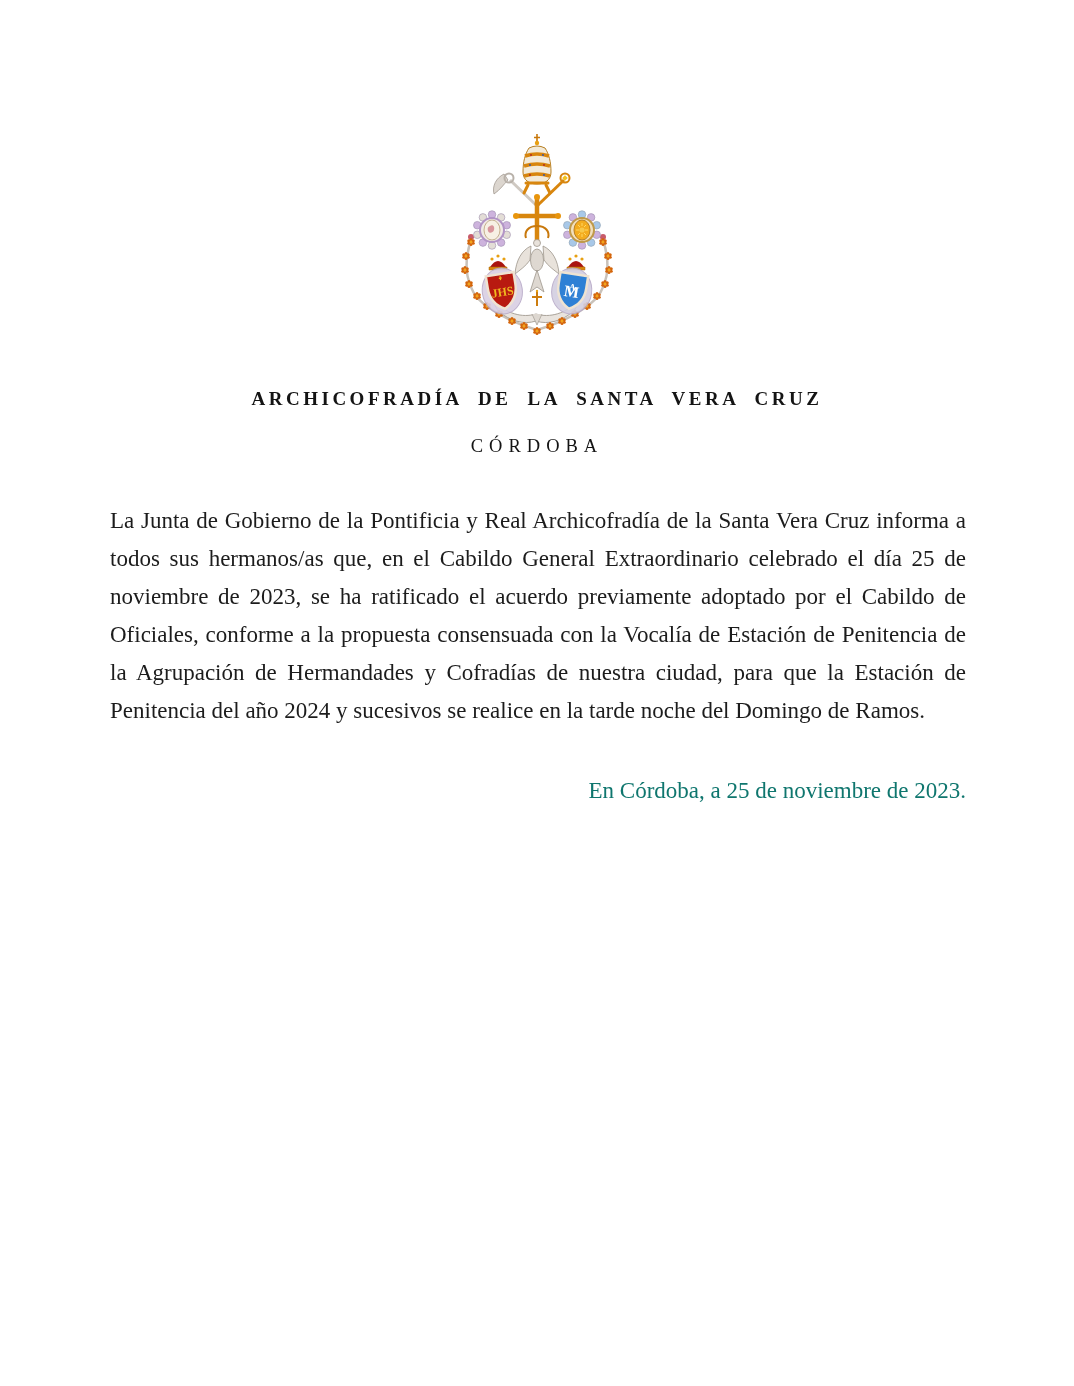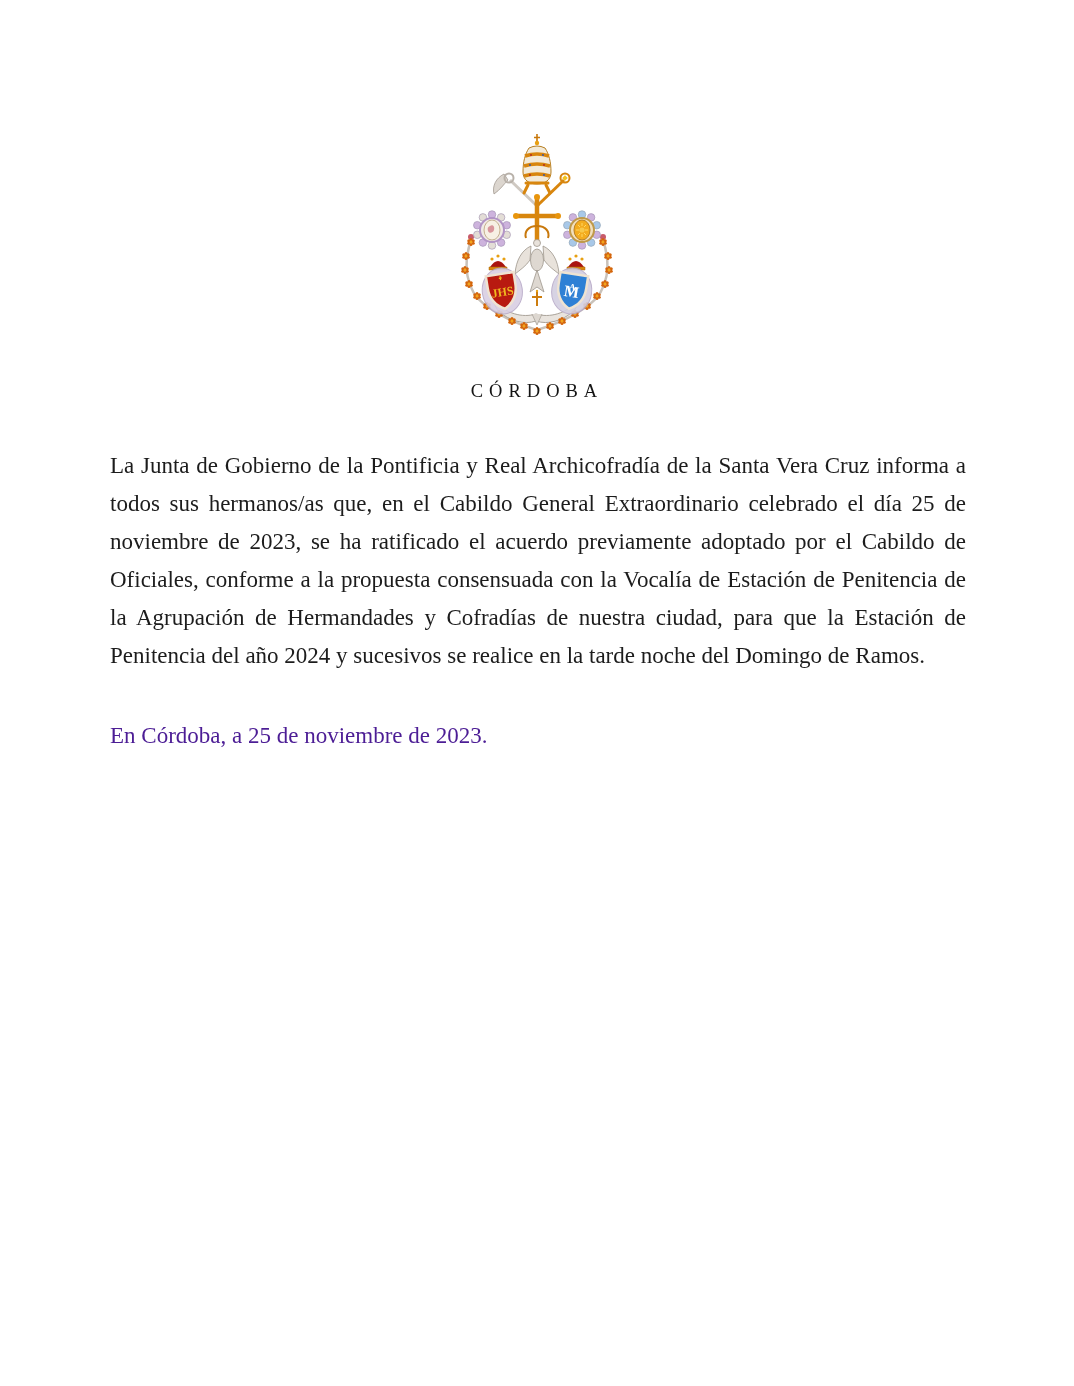--- a/index.html
+++ b/index.html
@@ -55,21 +55,22 @@
     line-height: 38px;
     text-align: justify;
     text-justify: inter-word;
     hyphens: none;
     color: #1c1c1c;
   }
   .doc-dateline {
     margin: 42px 108px 0 110px;
     font-size: 23px;
     line-height: 38px;
-    color: #4c1d95;
+    color: #0f766e;
+    text-align: right;
   }
   .doc-signature {
     margin: 62px 108px 0 110px;
     font-size: 23px;
     line-height: 38px;
     color: #1c1c1c;
   }
   svg text.shield-mono {
     font-family: "Liberation Serif", serif;
     font-weight: bold;
@@ -250,20 +251,21 @@
       </g>
 
       <g>
         <path d="M85,158 V172 M80,163 H90" stroke="#cd7d0e" stroke-width="2"></path>
         <circle cx="85" cy="157" r="1.2" fill="#e8a012"></circle>
       </g>
     </svg>
   </div>
 
 
+  <div class="doc-subtitle">ARCHICOFRADÍA DE LA SANTA VERA CRUZ</div>
 
   <div class="doc-city">CÓRDOBA</div>
 
   <p class="doc-paragraph">La Junta de Gobierno de la Pontificia y Real Archicofradía de la Santa Vera Cruz informa a todos sus hermanos/as que, en el Cabildo General Extraordinario celebrado el día 25 de noviembre de 2023, se ha ratificado el acuerdo previamente adoptado por el Cabildo de Oficiales, conforme a la propuesta consensuada con la Vocalía de Estación de Penitencia de la Agrupación de Hermandades y Cofradías de nuestra ciudad, para que la Estación de Penitencia del año 2024 y sucesivos se realice en la tarde noche del Domingo de Ramos.</p>
 
   <p class="doc-dateline">En Córdoba, a 25 de noviembre de 2023.</p>
 
 
 </div>
 

